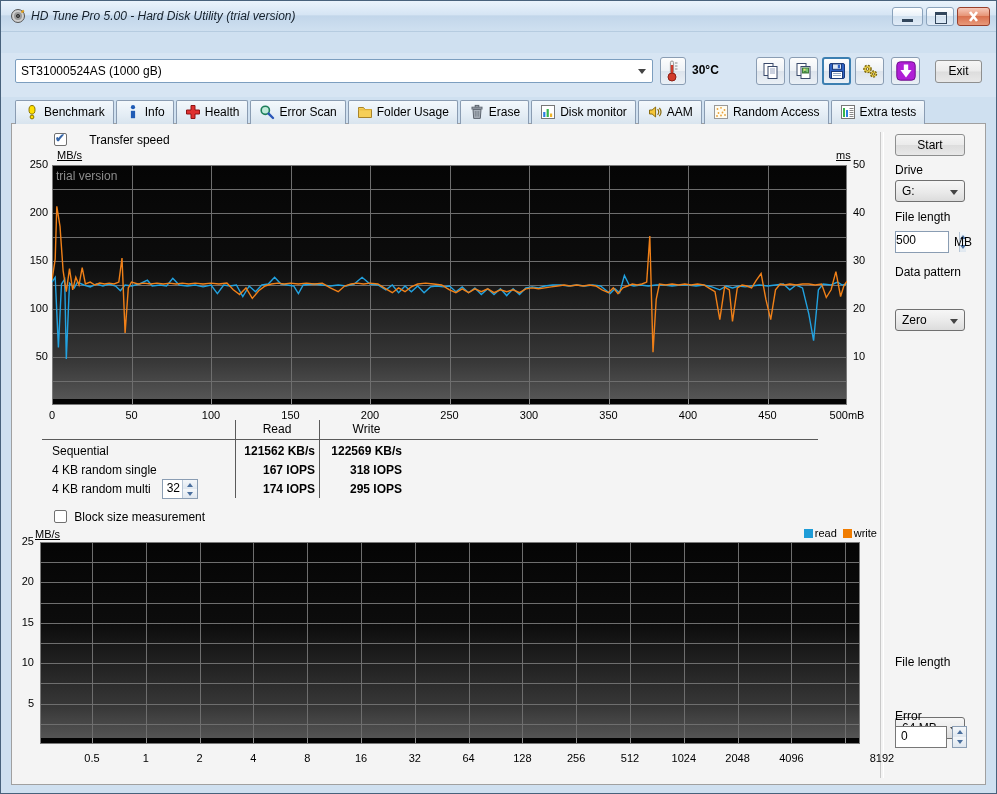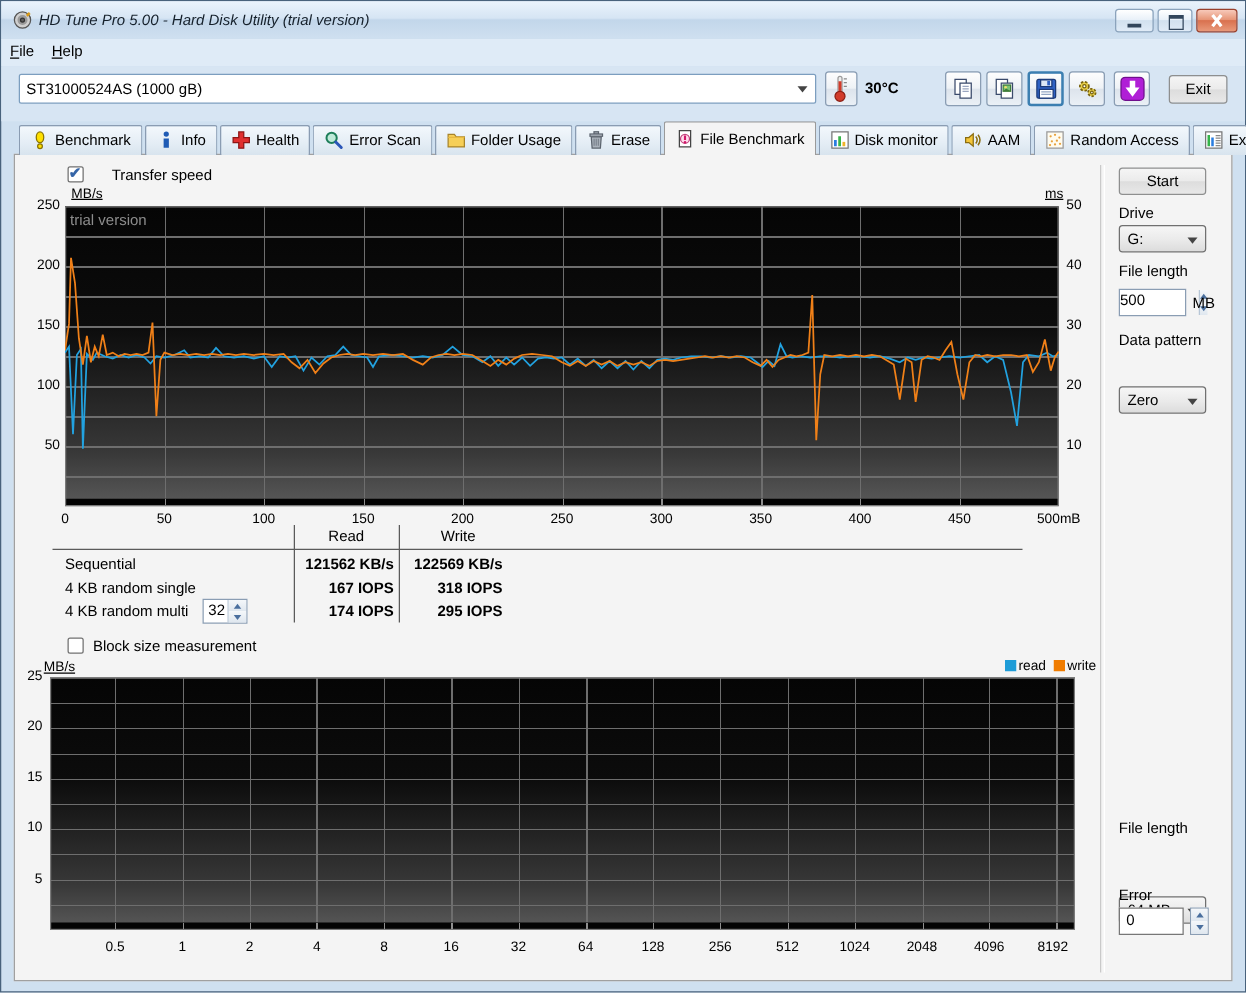--- a/index.html
+++ b/index.html
@@ -98,21 +98,20 @@
     <div id="btn-max" class="abs wbtn">
         <span class="glyph-max"></span>
       </div>
     <div id="btn-close" class="abs wbtn">
       <svg width="31" height="17" viewBox="0 0 31 17">
           <path d="M12 4l7 9M19 4l-7 9" stroke="#fff" stroke-width="2.6"></path>
         </svg>
     </div>
   </div>
 
-  <div id="menubar" class="abs"><span class="menu-item"><u>F</u>ile</span><span class="menu-item"><u>H</u>elp</span></div>
 
   <div id="toolbar" class="abs">
     <div id="drive-combo" class="abs">
       <span>ST31000524AS (1000 gB)</span>
       <span class="combo-arrow"></span>
     </div>
     <div id="temp-btn" class="abs tbtn">
       <svg width="16" height="24" viewBox="0 0 16 24">
           <rect x="5.4" y="2" width="3.2" height="13" rx="1.6" fill="#eee" stroke="#999"></rect>
           <line x1="7" y1="6" x2="7" y2="14" stroke="#d23b2a" stroke-width="2.4"></line>
@@ -201,29 +200,20 @@
         <span>Folder Usage</span>
       </div>
       <div class="tab">
         <svg width="16" height="16" viewBox="0 0 16 16">
           <rect x="6.2" y="1.4" width="3.6" height="2" fill="#aab2bb" stroke="#5c646e"></rect>
           <rect x="3" y="3.2" width="10" height="1.8" fill="#c3cad2" stroke="#5c646e"></rect>
           <path d="M4 5.4h8l-.7 9H4.7z" fill="#aab2bb" stroke="#5c646e"></path>
           <path d="M6.3 7v5.6M8 7v5.6M9.7 7v5.6" stroke="#7d858f"></path>
         </svg>
         <span>Erase</span>
-      </div>
-      <div class="tab active">
-        <svg width="16" height="16" viewBox="0 0 16 16">
-          <path d="M3.5 1.5h9v13h-9z" fill="#fff" stroke="#444"></path>
-          <circle cx="8" cy="8" r="3.6" fill="#ffdcec" stroke="#c2447e"></circle>
-          <path d="M8 5.4v3.6" stroke="#d2186a" stroke-width="1.7"></path>
-          <circle cx="8" cy="10.7" r="1" fill="#d2186a"></circle>
-        </svg>
-        <span>File Benchmark</span>
       </div>
       <div class="tab">
         <svg width="16" height="16" viewBox="0 0 16 16">
           <rect x="1.5" y="1.5" width="13" height="13" fill="#fff" stroke="#777"></rect>
           <rect x="3.2" y="8" width="2.2" height="5" fill="#2a7de0"></rect>
           <rect x="6.6" y="5" width="2.2" height="8" fill="#35b44a"></rect>
           <rect x="10" y="9.5" width="2.2" height="3.5" fill="#f0b428"></rect>
         </svg>
         <span>Disk monitor</span>
       </div>
@@ -466,15 +456,15 @@
       <span class="ticklab" style="left: 265.2px; top: 628px; width: 60px; text-align: center;">8</span>
       <span class="ticklab" style="left: 319px; top: 628px; width: 60px; text-align: center;">16</span>
       <span class="ticklab" style="left: 372.8px; top: 628px; width: 60px; text-align: center;">32</span>
       <span class="ticklab" style="left: 426.6px; top: 628px; width: 60px; text-align: center;">64</span>
       <span class="ticklab" style="left: 480.4px; top: 628px; width: 60px; text-align: center;">128</span>
       <span class="ticklab" style="left: 534.2px; top: 628px; width: 60px; text-align: center;">256</span>
       <span class="ticklab" style="left: 588px; top: 628px; width: 60px; text-align: center;">512</span>
       <span class="ticklab" style="left: 641.8px; top: 628px; width: 60px; text-align: center;">1024</span>
       <span class="ticklab" style="left: 695.6px; top: 628px; width: 60px; text-align: center;">2048</span>
       <span class="ticklab" style="left: 749.4px; top: 628px; width: 60px; text-align: center;">4096</span>
-      <span class="ticklab" style="left: 818px; top: 628px; width: 60px; ">8192</span>
+      <span class="ticklab" style="left: 840px; top: 628px; width: 60px; text-align: center;">8192</span>
     </div>
 </div>
 
 </body></html>

